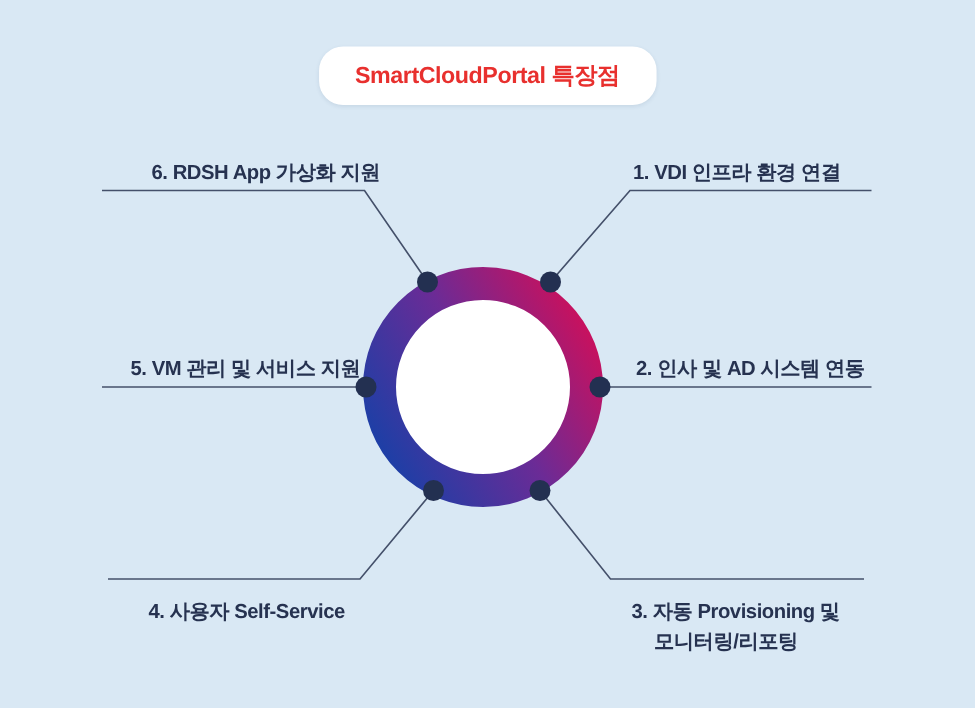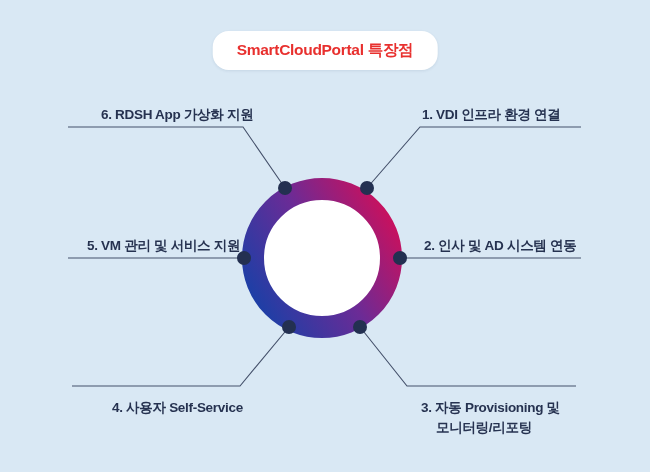--- a/index.html
+++ b/index.html
@@ -104,20 +104,20 @@
 
 
   <div class="feature-label" style="left:87px; top:105px;margin-left:14px;">6. RDSH App 가상화 지원</div>
 
   <div class="feature-label" style="left:422px; top:105px;">1. VDI 인프라 환경 연결</div>
 
   <div class="feature-label" style="left:87px; top:236px;text-align:right;">5. VM 관리 및 서비스 지원</div>
 
   <div class="feature-label" style="left:424px; top:236px;text-align:center;">2. 인사 및 AD 시스템 연동</div>
 
-  <div class="feature-label" style="left:112px; top:398px;">4. 사용자 Self-Service</div>
+  <div class="feature-label" style="left:99px; top:398px;">4. 사용자 Self-Service</div>
 
   <div class="feature-label" style="left:421px; top:398px;">
     <span>3. 자동 Provisioning 및</span>
     <span class="label3-line2">모니터링/리포팅</span>
   </div>
 
 </div>
 
 </body></html>

